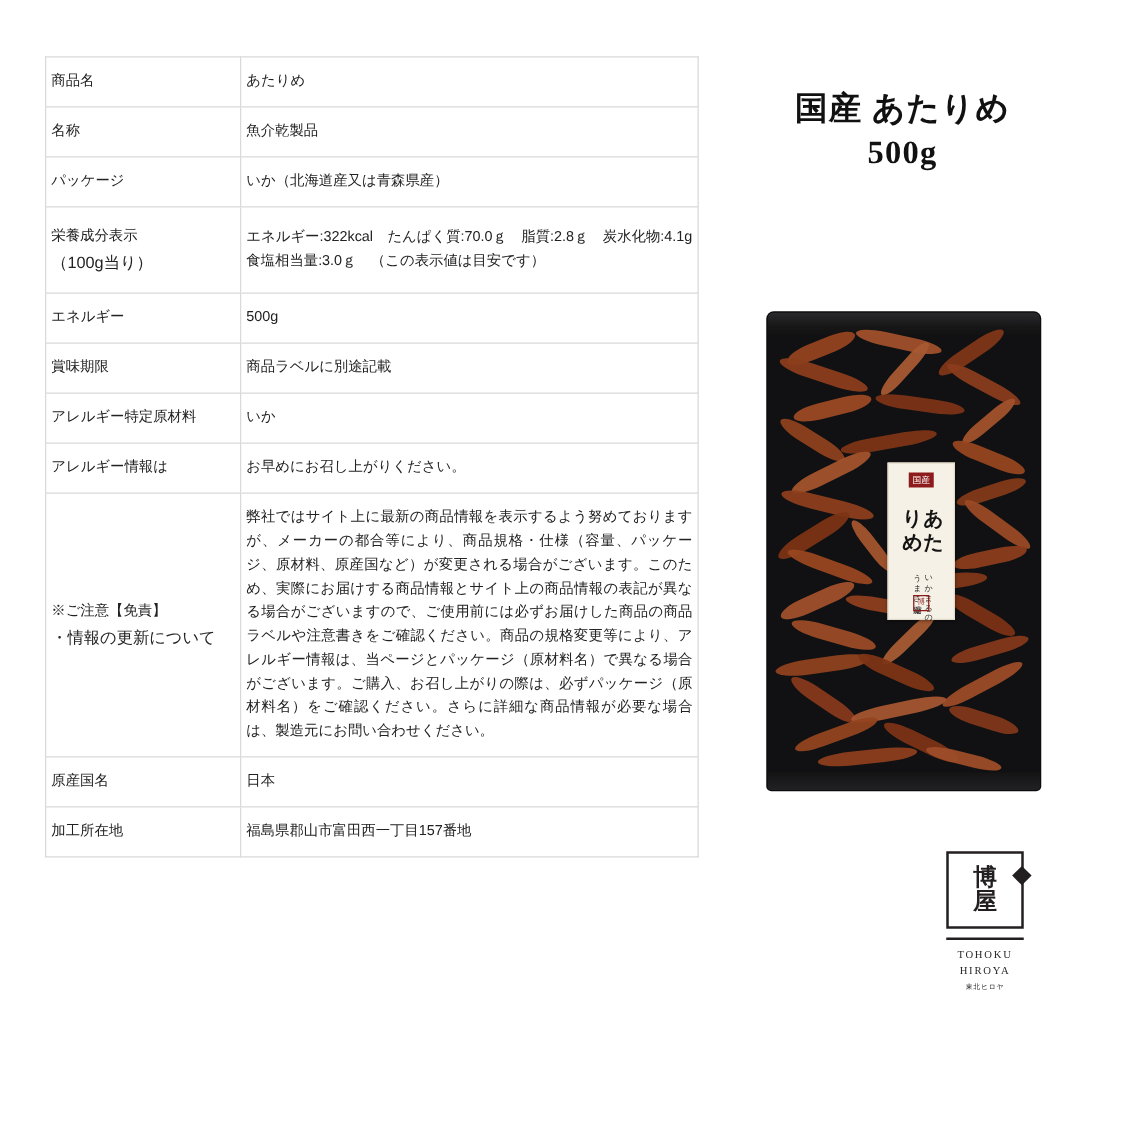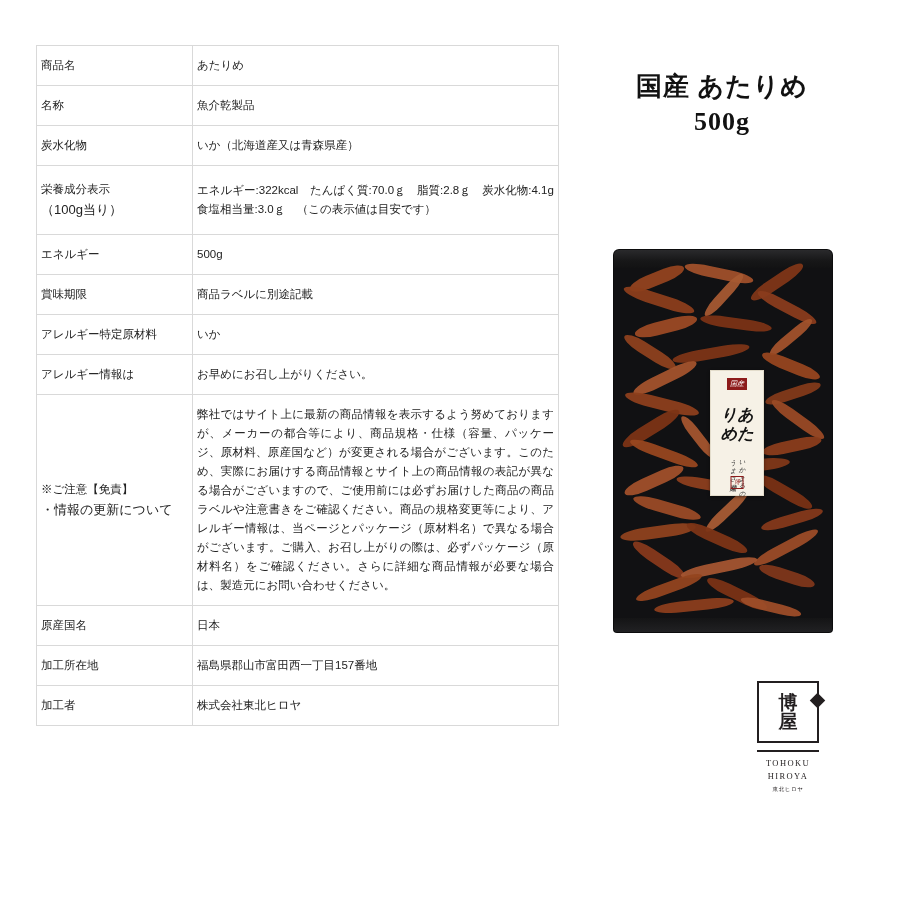--- a/index.html
+++ b/index.html
@@ -73,21 +73,20 @@
   }
   .product-title .line2 { display: block; }
 
   
   .package-wrap {
     position: absolute;
     left: 34px;
     top: 205px;
     width: 218px;
     height: 382px;
-    font-style: italic;
   }
   .package {
     position: relative;
     width: 218px;
     height: 382px;
     background: #111113;
     border-radius: 5px 5px 3px 3px;
     overflow: hidden;
     box-shadow: 0 0 0 1px #0c0c0d;
   }
@@ -246,21 +245,21 @@
       <tr>
         <td class="label">
           <span>名称</span>
         </td>
         <td class="value">
           <span>魚介乾製品</span>
         </td>
       </tr>
       <tr>
         <td class="label">
-          <span>炭水化物</span>
+          <span>パッケージ</span>
         </td>
         <td class="value">
           <span>いか（北海道産又は青森県産）</span>
         </td>
       </tr>
       <tr class="row-tall">
         <td class="label">
           <span>栄養成分表示</span>
           <span class="label-sub">（100g当り）</span>
         </td>
@@ -316,28 +315,20 @@
         <td class="value">
           <span>日本</span>
         </td>
       </tr>
       <tr>
         <td class="label">
           <span>加工所在地</span>
         </td>
         <td class="value">
           <span>福島県郡山市富田西一丁目157番地</span>
-        </td>
-      </tr>
-      <tr>
-        <td class="label">
-          <span>加工者</span>
-        </td>
-        <td class="value">
-          <span>株式会社東北ヒロヤ</span>
         </td>
       </tr>
     </tbody>
   </table>
 
   <div class="right-col">
 
     <div class="product-title">
       <span>国産 あたりめ</span>
       <span class="line2">500g</span>

